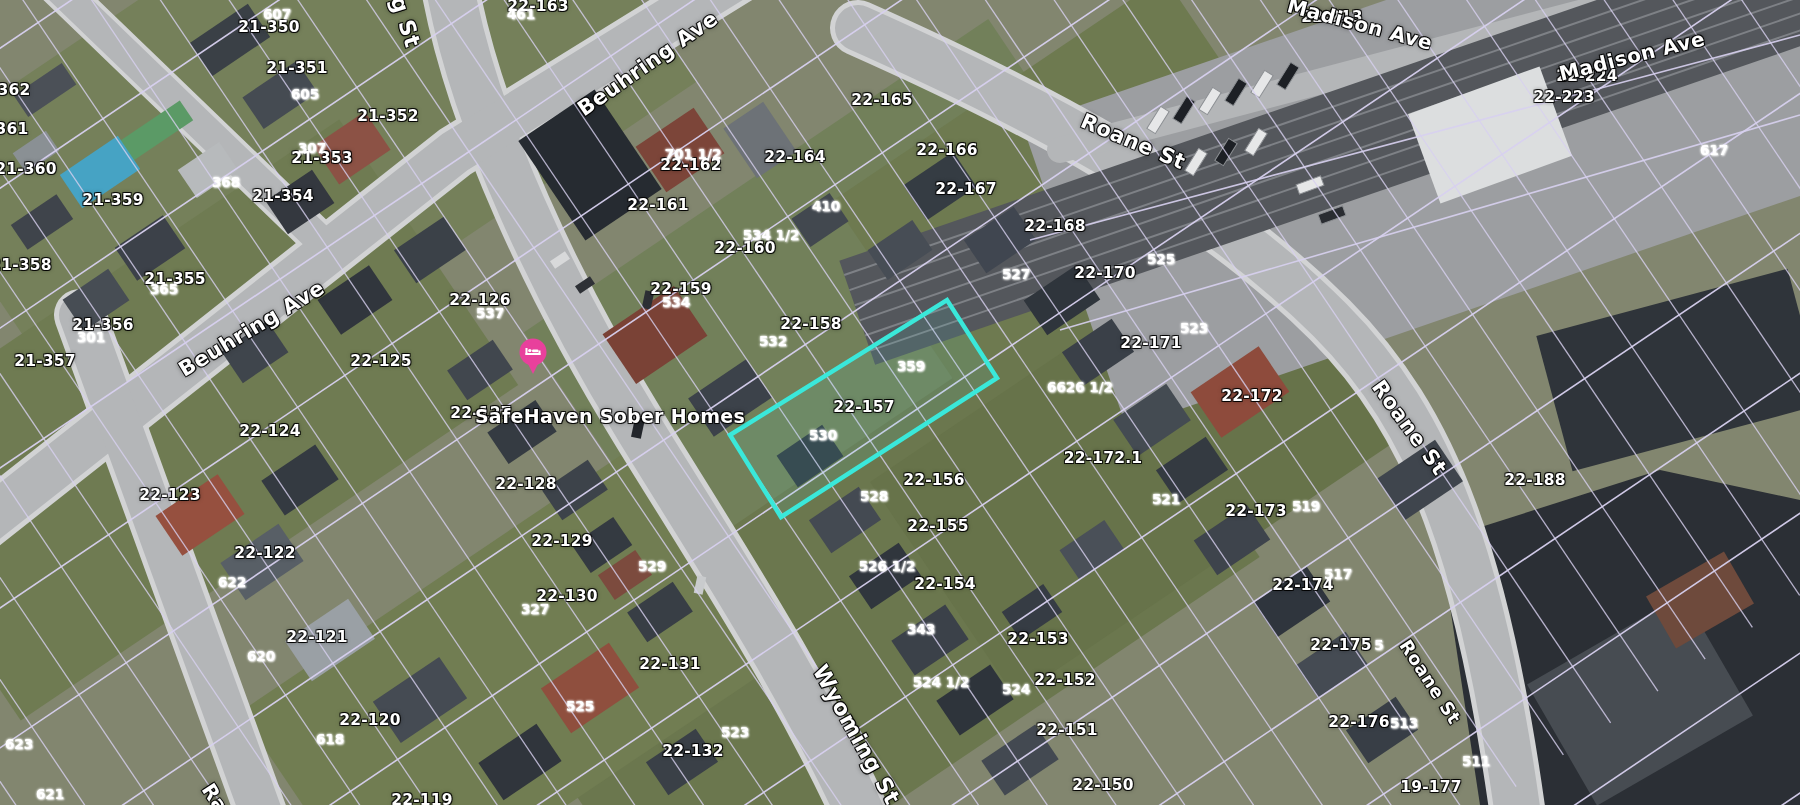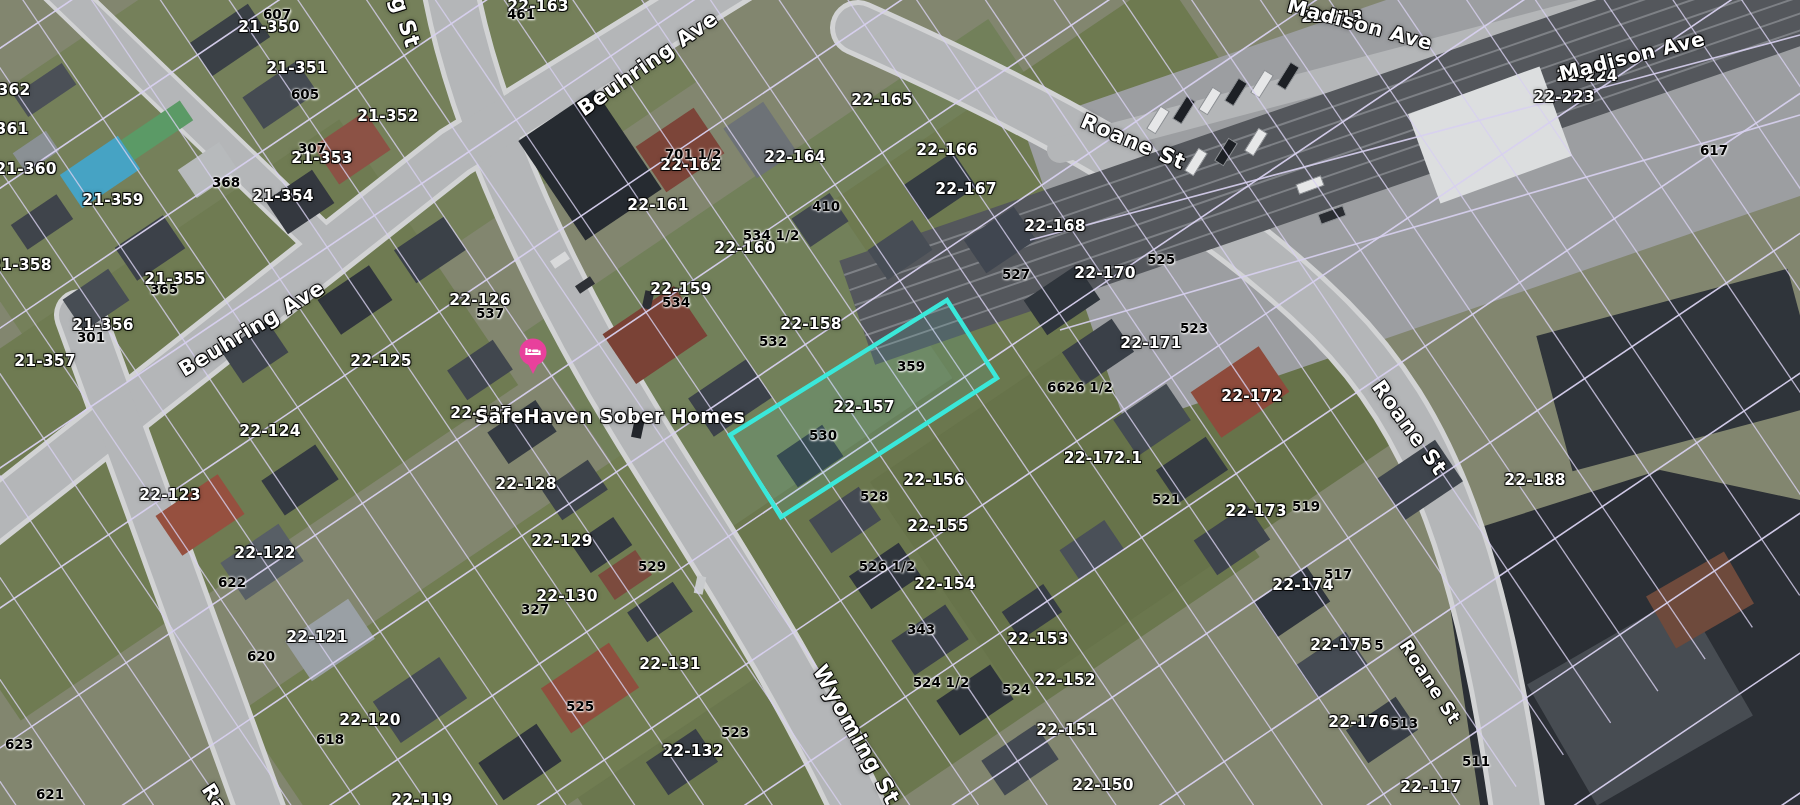--- a/index.html
+++ b/index.html
@@ -4,21 +4,21 @@
 <style>
   html,body{margin:0;padding:0;background:#000;}
   #map{position:relative;width:1800px;height:805px;overflow:hidden;background:#82866f;
        font-family:"DejaVu Sans","Liberation Sans",sans-serif;cursor:grab;}
   #scene{position:absolute;left:0;top:0;}
   #labels{position:absolute;left:0;top:0;width:100%;height:100%;pointer-events:none;}
   .lbl{position:absolute;white-space:nowrap;transform:translate(-50%,-50%);line-height:1;}
   .plbl{font-weight:700;font-size:15.5px;color:#ffffff;letter-spacing:.2px;
         text-shadow:-1px -1px 0 rgba(0,0,0,.8),1px -1px 0 rgba(0,0,0,.8),
                     -1px 1px 0 rgba(0,0,0,.8),1px 1px 0 rgba(0,0,0,.8),0 0 4px rgba(0,0,0,.55);}
-  .hnum{font-weight:600;font-size:13.5px;color:#000000;
+  .hnum{font-weight:600;font-size:13.5px;color:#ffffff;
         text-shadow:0 0 2px rgba(255,255,255,.95),0 0 3px rgba(255,255,255,.85),1px 1px 2px rgba(255,255,255,.75);}
   .slbl{font-weight:700;font-size:21px;color:#ffffff;letter-spacing:.6px;
         text-shadow:-1px -1px 0 rgba(0,0,0,.85),1px -1px 0 rgba(0,0,0,.85),
                     -1px 1px 0 rgba(0,0,0,.85),1px 1px 0 rgba(0,0,0,.85),0 0 5px rgba(0,0,0,.6);}
   .poilbl{font-weight:700;font-size:19px;color:#ffffff;letter-spacing:.3px;
         text-shadow:-1px -1px 0 rgba(0,0,0,.8),1px -1px 0 rgba(0,0,0,.8),
                     -1px 1px 0 rgba(0,0,0,.8),1px 1px 0 rgba(0,0,0,.8),0 0 5px rgba(0,0,0,.6);}
   #poi-pin{position:absolute;transform:translate(-50%,-100%);pointer-events:auto;}
 </style>
 </head>
@@ -343,21 +343,21 @@
       <div class="lbl plbl" style="left: 966px; top: 190px; transform: translate(-50%, -50%);">22-167</div>
       <div class="lbl plbl" style="left: 1055px; top: 227px; transform: translate(-50%, -50%);">22-168</div>
       <div class="lbl plbl" style="left: 1105px; top: 274px; transform: translate(-50%, -50%);">22-170</div>
       <div class="lbl plbl" style="left: 1151px; top: 344px; transform: translate(-50%, -50%);">22-171</div>
       <div class="lbl plbl" style="left: 1252px; top: 397px; transform: translate(-50%, -50%);">22-172</div>
       <div class="lbl plbl" style="left: 1103px; top: 459px; transform: translate(-50%, -50%);">22-172.1</div>
       <div class="lbl plbl" style="left: 1256px; top: 512px; transform: translate(-50%, -50%);">22-173</div>
       <div class="lbl plbl" style="left: 1303px; top: 586px; transform: translate(-50%, -50%);">22-174</div>
       <div class="lbl plbl" style="left: 1341px; top: 646px; transform: translate(-50%, -50%);">22-175</div>
       <div class="lbl plbl" style="left: 1359px; top: 723px; transform: translate(-50%, -50%);">22-176</div>
-      <div class="lbl plbl" style="left: 1431px; top: 788px; transform: translate(-50%, -50%);">22-117</div>
+      <div class="lbl plbl" style="left: 1431px; top: 788px; transform: translate(-50%, -50%);">19-177</div>
       <div class="lbl plbl" style="left: 1495px; top: 481px; transform: translate(-50%, -50%); margin-left: 40px;">22-188</div>
       <div class="lbl plbl" style="left: 1332px; top: 18px; transform: translate(-50%, -50%);">22-213</div>
       <div class="lbl plbl" style="left: 1552px; top: 98px; transform: translate(-50%, -50%); margin-left: 12px;">22-223</div>
       <div class="lbl plbl" style="left: 1587px; top: 41px; transform: translate(-50%, -50%); margin-top: 36px;">22-224</div>
       <div class="lbl hnum" style="left: 277px; top: 15px; transform: translate(-50%, -50%);">607</div>
       <div class="lbl hnum" style="left: 305px; top: 55px; transform: translate(-50%, -50%); margin-top: 40px;">605</div>
       <div class="lbl hnum" style="left: 312px; top: 149px; transform: translate(-50%, -50%);">307</div>
       <div class="lbl hnum" style="left: 226px; top: 183px; transform: translate(-50%, -50%);">368</div>
       <div class="lbl hnum" style="left: 164px; top: 290px; transform: translate(-50%, -50%);">365</div>
       <div class="lbl hnum" style="left: 91px; top: 338px; transform: translate(-50%, -50%);">301</div>

